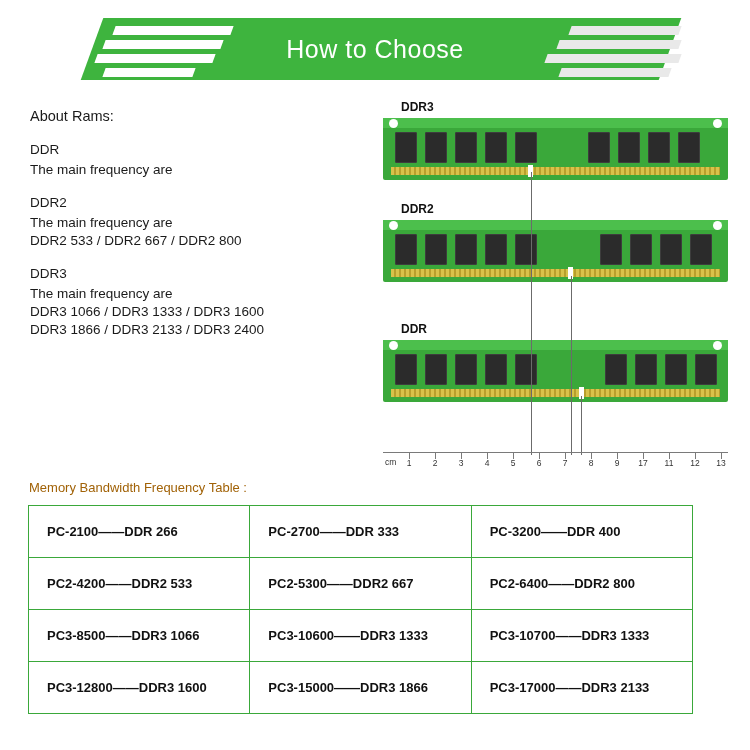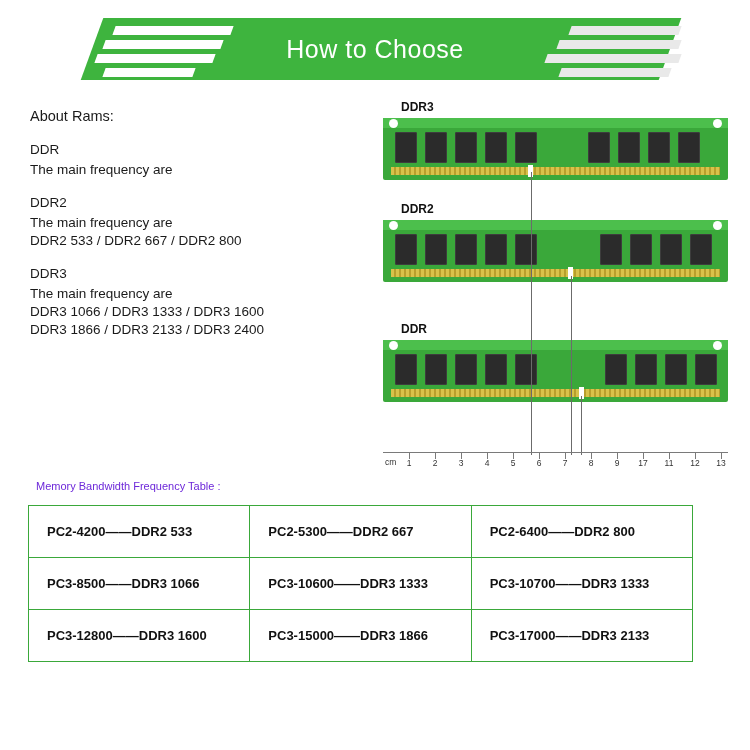--- a/index.html
+++ b/index.html
@@ -170,23 +170,23 @@
   .cm-label {
     position: absolute;
     left: 2px; top: 4px;
     font-size: 8.5px;
     color: #333;
   }
 
   
   .table-caption {
     position: absolute;
-    left: 36px; top: 480px;
-    font-size: 11px;
-    color: #6d28d9;
+    left: 29px; top: 480px;
+    font-size: 13px;
+    color: #a16207;
   }
   table.bw {
     position: absolute;
     left: 28px; top: 505px;
     width: 665px;
     border-collapse: collapse;
     table-layout: fixed;
   }
   table.bw td {
     border: 1px solid #3aa83a;
@@ -335,20 +335,25 @@
     <div class="tick-label" style="left:312px;">12</div>
     <div class="tick" style="left:338px;"></div>
     <div class="tick-label" style="left:338px;">13</div>
   </div>
 </div>
 
 <div class="table-caption">Memory Bandwidth Frequency Table :</div>
 
 <table class="bw">
   <tbody>
+      <tr>
+    <td>PC-2100——DDR 266</td>
+    <td>PC-2700——DDR 333</td>
+    <td>PC-3200——DDR 400</td>
+  </tr>
   <tr>
     <td>PC2-4200——DDR2 533</td>
     <td>PC2-5300——DDR2 667</td>
     <td>PC2-6400——DDR2 800</td>
   </tr>
   <tr>
     <td>PC3-8500——DDR3 1066</td>
     <td>PC3-10600——DDR3 1333</td>
     <td>PC3-10700——DDR3 1333</td>
   </tr>

